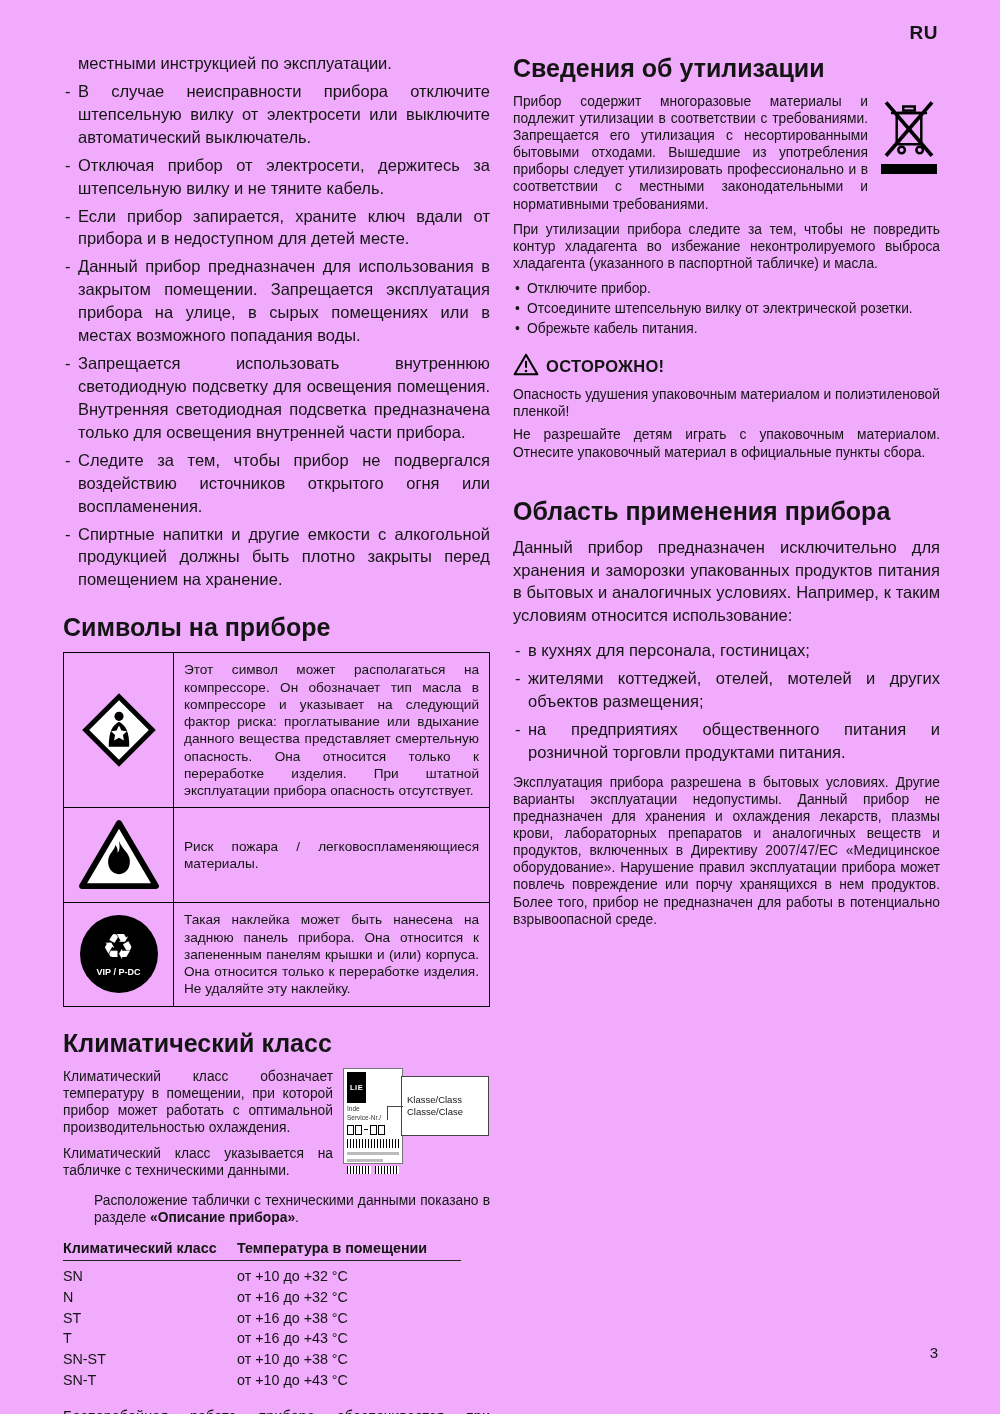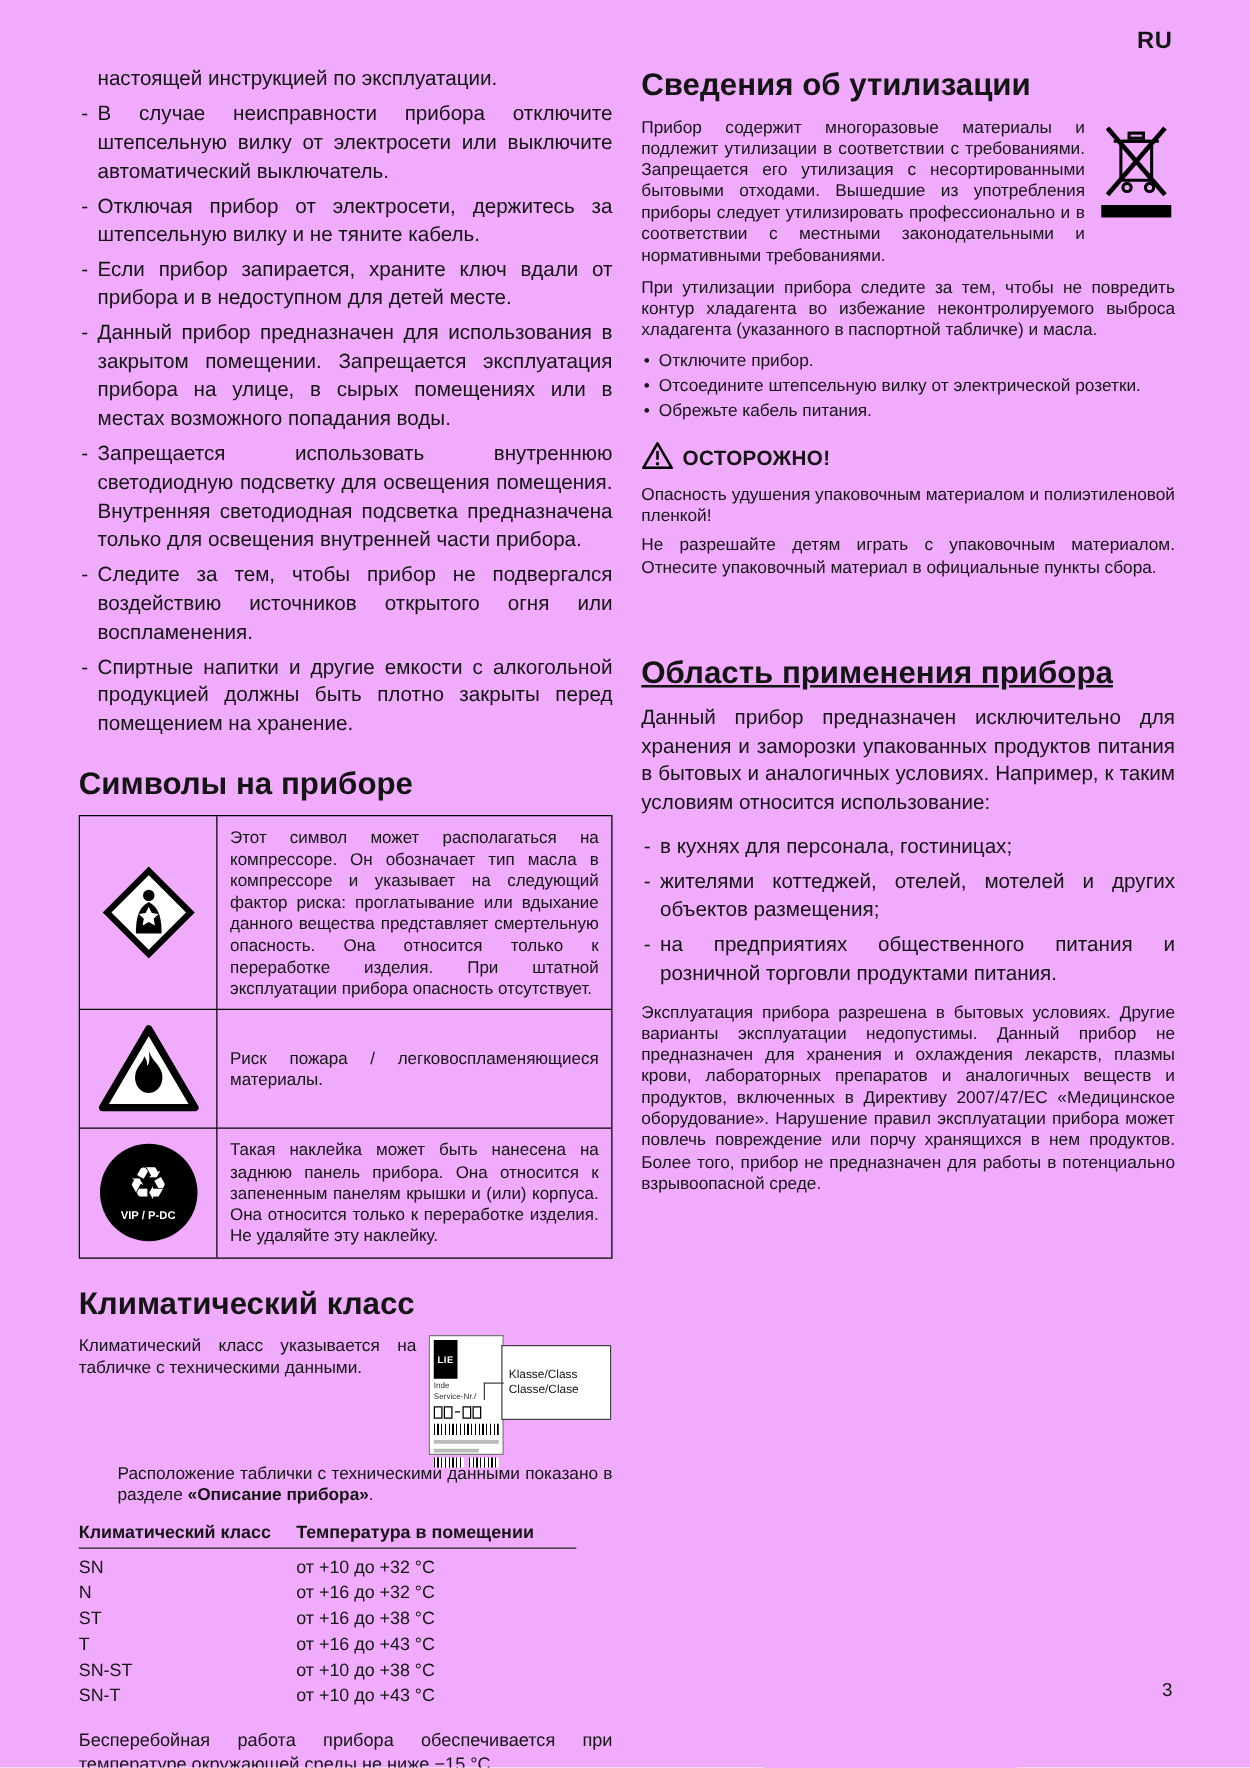--- a/index.html
+++ b/index.html
@@ -129,21 +129,21 @@
     float: right; width: 62px; margin: 2px 0 6px 10px;
     display: flex; flex-direction: column; align-items: center;
   }
   .weee-bar { width: 56px; height: 10px; background: #000; margin-top: 5px; }
   .mt8 { margin-top: 8px; }
 
   .caution-head { display: flex; align-items: center; gap: 7px; margin: 16px 0 6px 0; }
   .caution-title { font-size: 16.5px; font-weight: bold; letter-spacing: .3px; }
   .caution-p { margin-bottom: 6px; }
 
-  .app-heading { margin-top: 62px; text-decoration: underline; }
+  .app-heading { margin-top: 36px; }
   .app-intro { margin-bottom: 12px; }
   .app-body { margin-top: 10px; }
 
   .watermark {
     position: absolute; left: 400px; top: 682px;
     font-family: "DejaVu Serif", serif;
     font-size: 42px; font-weight: bold;
     color: #c90000; opacity: 0.85;
     z-index: 20; letter-spacing: 1px;
     pointer-events: none;
@@ -153,21 +153,21 @@
 <body>
 
 <div class="page">
 
   <div class="lang-badge">RU</div>
 
   <div class="columns">
 
     <div class="col">
 
-      <p class="body-lg intro-cont">настоящей инструкцией по эксплуатации.</p>
+      <p class="body-lg intro-cont">местными инструкцией по эксплуатации.</p>
 
       <div class="dash-list">
         <p class="body-lg dash-item">В случае неисправности прибора отключите штепсельную вилку от электросети или выключите автоматический выключатель.</p>
         <p class="body-lg dash-item">Отключая прибор от электросети, держитесь за штепсельную вилку и не тяните кабель.</p>
         <p class="body-lg dash-item">Если прибор запирается, храните ключ вдали от прибора и в недоступном для детей месте.</p>
         <p class="body-lg dash-item">Данный прибор предназначен для использования в закрытом помещении. Запрещается эксплуатация прибора на улице, в сырых помещениях или в местах возможного попадания воды.</p>
         <p class="body-lg dash-item">Запрещается использовать внутреннюю светодиодную подсветку для освещения помещения. Внутренняя светодиодная подсветка предназначена только для освещения внутренней части прибора.</p>
         <p class="body-lg dash-item">Следите за тем, чтобы прибор не подвергался воздействию источников открытого огня или воспламенения.</p>
         <p class="body-lg dash-item">Спиртные напитки и другие емкости с алкогольной продукцией должны быть плотно закрыты перед помещением на хранение.</p>
       </div>
@@ -206,20 +206,21 @@
         </div>
         <div class="sym-text-cell bt">
           <p>Такая наклейка может быть нанесена на заднюю панель прибора. Она относится к запененным панелям крышки и (или) корпуса. Она относится только к переработке изделия. Не удаляйте эту наклейку.</p>
         </div>
       </div>
 
       <h2 class="section-heading">Климатический класс</h2>
 
       <div class="climate-row">
         <div class="climate-text">
+          <p class="body-sm">Климатический класс обозначает температуру в помещении, при которой прибор может работать с оптимальной производительностью охлаждения.</p>
           <p class="body-sm">Климатический класс указывается на табличке с техническими данными.</p>
         </div>
 
         <div class="type-label-figure">
           <div class="tl-card">
             <span class="tl-logo">LIE</span>
             <div class="tl-line">Inde</div>
             <div class="tl-line">Service-Nr./</div>
             <div class="tl-classrow">
               <span class="tl-box"></span>

